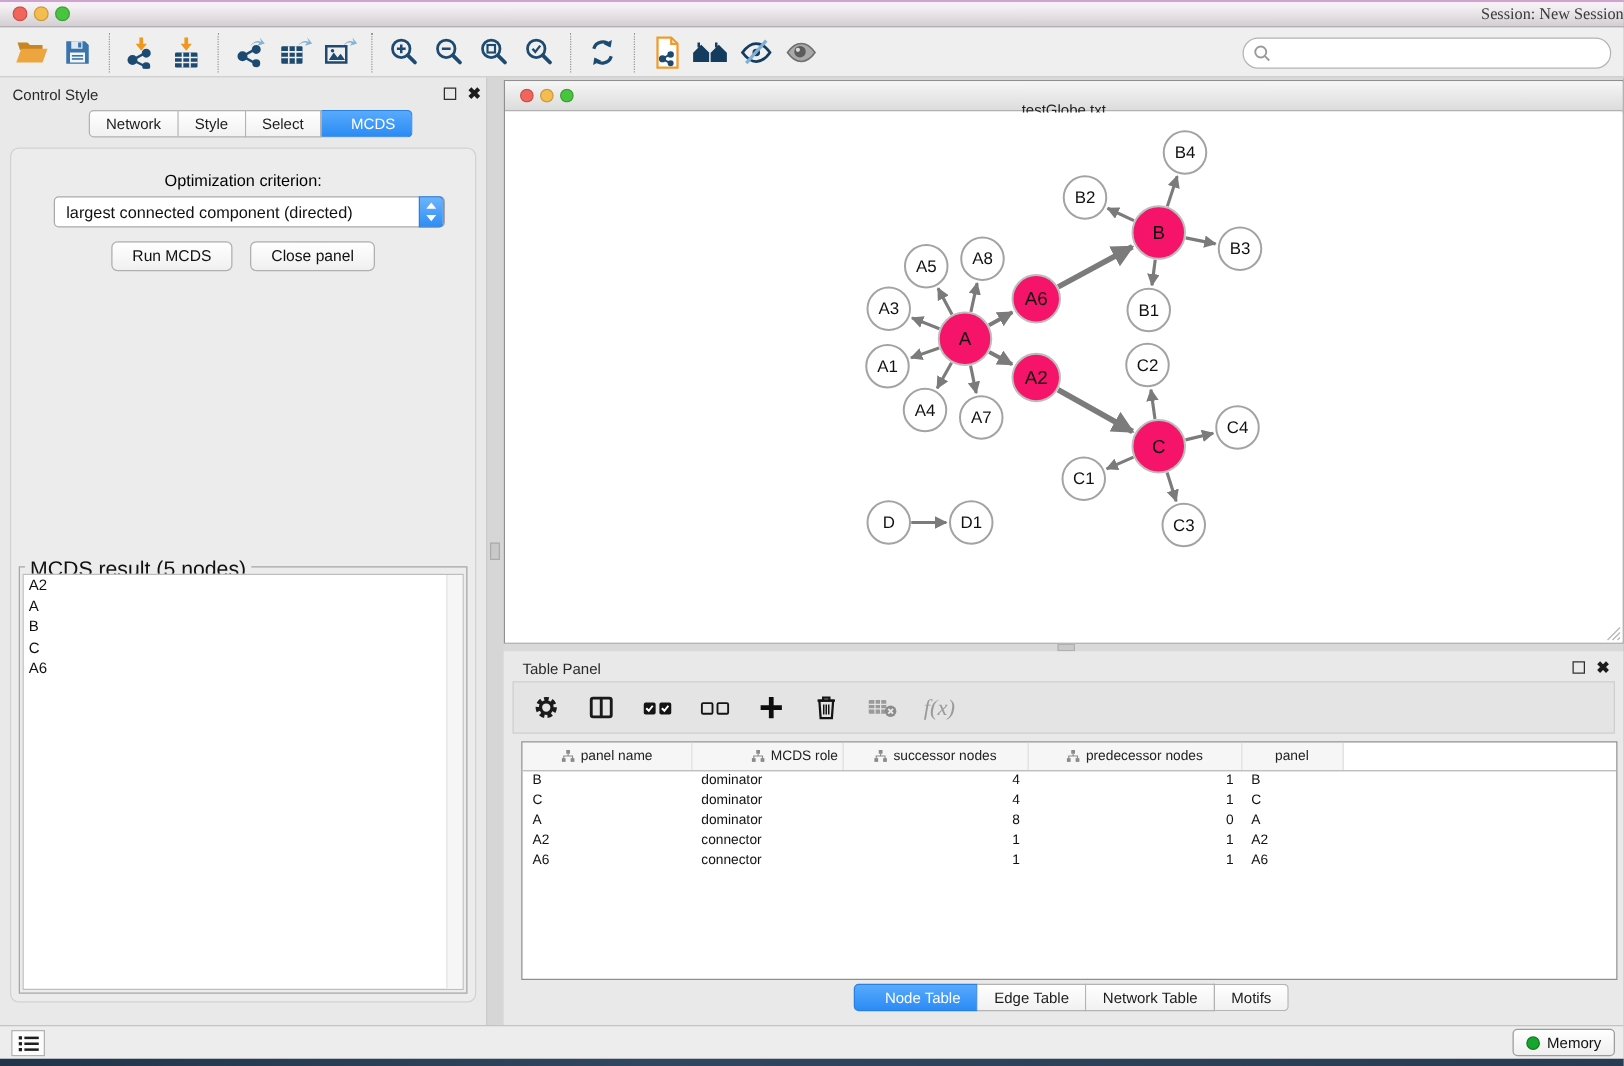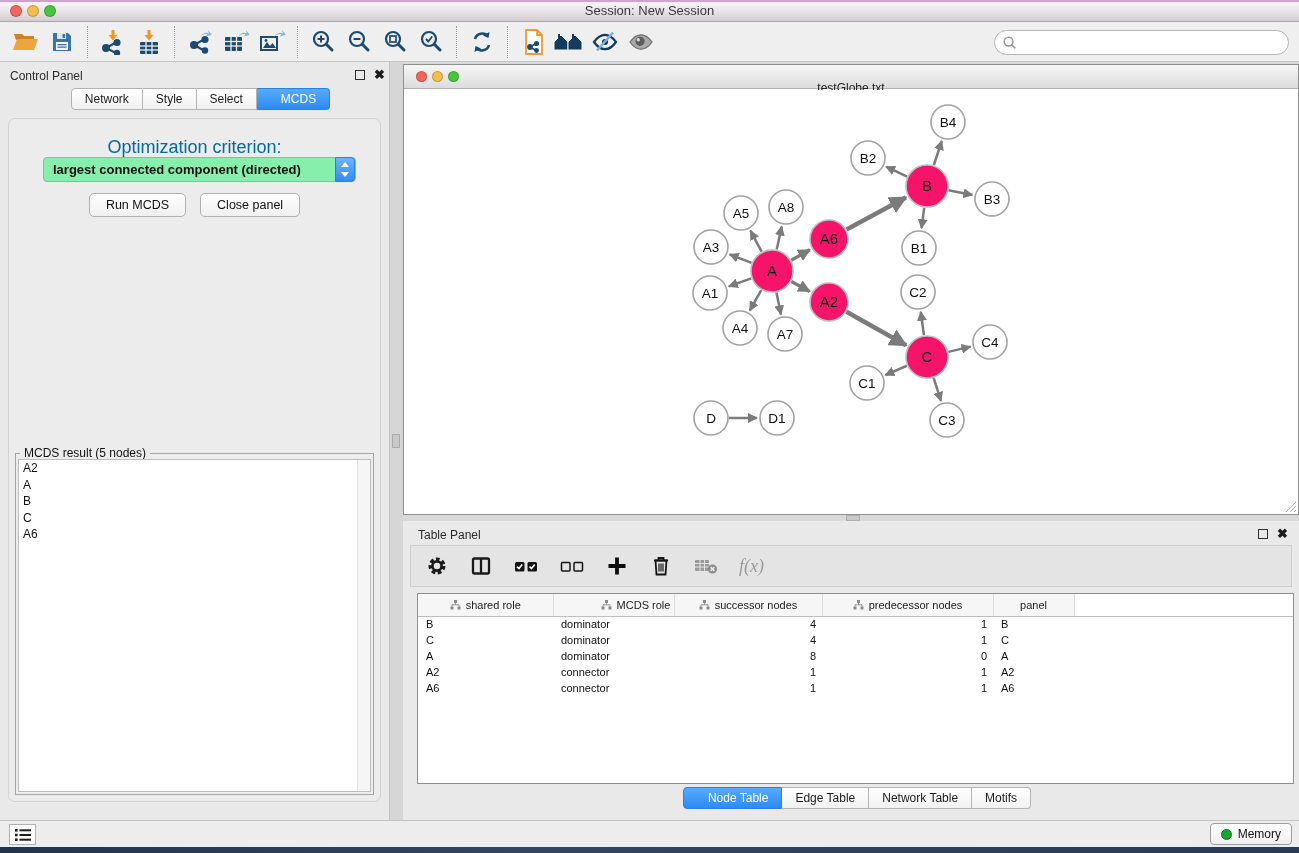--- a/index.html
+++ b/index.html
@@ -3,21 +3,21 @@
 <meta charset="utf-8">
 <style>
   * { margin:0; padding:0; box-sizing:border-box; }
   body { font-family:"Liberation Sans", sans-serif; background:#2e4057; }
   .screen { position:relative; width:1299px; height:853px; overflow:hidden; background:#d9d9d9; font-family:"Liberation Sans", sans-serif; }
 
   
   .titlebar { position:absolute; left:0; top:0; width:1299px; height:22px;
     background:linear-gradient(#cfa3cf 0 2px, #f4f0f4 2px 5px, #e4e0e4 60%, #d2ced2 100%);
     border-bottom:1px solid #aaa4aa; }
-  .titlebar .title { position:absolute; left:0; right:0; top:3px; text-align:center; font-size:13px; color:#3a3a3a; }
+  .titlebar .title { position:absolute; left:0; right:0; top:3px; text-align:right; font-size:13px; color:#3a3a3a;font-family:Liberation Serif, serif; }
   .tl { position:absolute; top:5px; width:12px; height:12px; border-radius:50%; border:1px solid rgba(0,0,0,.18); }
   .tl.red { background:#f2655c; } .tl.yel { background:#f5bd4f; } .tl.grn { background:#48c43f; }
 
   
   .toolbar { position:absolute; left:0; top:22px; width:1299px; height:40px; background:#efefef;
     border-bottom:1px solid #c6c6c6; display:flex; align-items:center; padding-left:8px; }
   .tbtn { width:36px; height:32px; display:flex; align-items:center; justify-content:center; flex:0 0 auto; }
   .tsep { width:1px; height:32px; border-left:1px dotted #999; margin:0 7px; flex:0 0 auto; }
   .searchbox { position:absolute; right:10px; top:8px; width:295px; height:25px; background:#fff;
     border:1px solid #b4b4b4; border-radius:13px; display:flex; align-items:center; padding-left:7px; }
@@ -32,34 +32,34 @@
 
   .segrow { display:flex; justify-content:center; }
   .seg { border:1px solid #b3b3b3; border-left-width:0; background:linear-gradient(#ffffff,#f1f1f1);
     padding:0 13px; height:22px; line-height:21px; font-size:12px; color:#1c1c1c; white-space:nowrap; }
   .seg:first-child { border-left-width:1px; border-radius:4px 0 0 4px;margin-left:12px; }
   .seg:last-child { border-radius:0 4px 4px 0; }
   .seg.active { background:linear-gradient(#58aafd,#2b8bf4); color:#fff; border-color:#2a80e2;padding-left:24px; }
 
   .cp-content { position:absolute; left:8px; right:8px; top:56px; bottom:18px; background:#ececec;
     border:1px solid #d2d2d2; border-radius:7px; }
-  .opt-label { position:absolute; left:0; right:0; top:18px; text-align:center; font-size:18px; color:#0369a1; }
-  .combo { position:absolute; left:34px; top:38px; width:313px; height:25px; background:#86efac; border:1px solid #a9a9a9; border-radius:4px;font-weight:bold; }
+  .opt-label { position:absolute; left:0; right:0; top:18px; text-align:center; font-size:13px; color:#000000; }
+  .combo { position:absolute; left:34px; top:38px; width:313px; height:25px; background:#ffffff; border:1px solid #a9a9a9; border-radius:4px; }
   .combo .val { position:absolute; left:9px; top:4px; font-size:13px; color:#111; white-space:nowrap; }
   .combo .stepper { position:absolute; right:0; top:-1px; bottom:-1px; width:20px; border-radius:0 4px 4px 0;
     background:linear-gradient(#6db4fd,#2f8df4); border:1px solid #2a80e2; }
   .combo .stepper .up, .combo .stepper .dn { position:absolute; left:5px; width:0; height:0; border-left:4px solid transparent; border-right:4px solid transparent; }
   .combo .stepper .up { top:4px; border-bottom:5px solid #fff; }
   .combo .stepper .dn { bottom:4px; border-top:5px solid #fff; }
   .btnrow { position:absolute; left:0; right:0; top:74px; display:flex; justify-content:center; gap:14px; }
   .pbtn { height:24px; line-height:22px; padding:0 16px; background:linear-gradient(#ffffff,#f0f0f0);
     border:1px solid #b0b0b0; border-radius:5px; font-size:12.5px; color:#111; }
 
   .fieldset { position:absolute; left:6px; right:6px; top:334px; bottom:6px; border:1px solid #a5a5a5; }
-  .fieldset .legend { position:absolute; top:-8px; left:4px; background:#ececec; padding:0 4px; font-size:12px; color:#111; }
+  .fieldset .legend { position:absolute; top:-8px; left:4px; background:#ececec; padding:0 4px; font-size:17px; color:#111; }
   .listbox { position:absolute; left:2px; right:2px; top:5px; bottom:2px; background:#fff; border:1px solid #bdbdbd; overflow:hidden; }
   .listbox .scrollstrip { position:absolute; top:0; right:0; bottom:0; width:13px; background:#f6f6f6; border-left:1px solid #e2e2e2; }
   .listbox .item { font-size:12px; color:#111; line-height:16.5px; padding-left:4px; }
 
   .vsplit { position:absolute; left:390px; top:62px; width:13px; height:758px; background:#d6d6d6; }
   .vsplit .grip { position:absolute; left:2px; top:372px; width:8px; height:14px; background:#c9c9c9; border:1px solid #ababab; }
 
   
   .netwin { position:absolute; left:403px; top:64px; width:896px; height:451px; background:#fff; border:1px solid #8f8f8f; }
   .netwin .wtitle { position:relative; height:24px; background:linear-gradient(#f6f6f6,#dcdcdc); border-bottom:1px solid #b1b1b1; }
@@ -262,21 +262,21 @@
       <svg width="16" height="16" viewBox="0 0 16 16">
           <circle cx="6.6" cy="6.6" r="4.4" fill="none" stroke="#9a9a9a" stroke-width="1.5"></circle>
           <line x1="9.9" y1="9.9" x2="13.4" y2="13.4" stroke="#9a9a9a" stroke-width="1.5"></line>
         </svg>
       <input placeholder="" style="">
     </div>
   </div>
 
   <div class="control-panel">
     <div class="panel-head">
-      <span class="ptitle">Control Panel</span>
+      <span class="ptitle">Control Style</span>
       <span class="float-ico" style="left:355px"></span>
       <span class="close-ico" style="left:374px">✖</span>
     </div>
     <div class="segrow">
         <span class="seg">Network</span>
         <span class="seg">Style</span>
         <span class="seg">Select</span>
         <span class="seg active">MCDS</span>
       </div>
     <div class="cp-content">
@@ -521,21 +521,21 @@
             <tr>
               <th style="width: 135px;"><svg width="11" height="10" viewBox="0 0 11 10">
                   <g fill="#8a8a8a">
                     <rect x="4" y="0" width="3" height="3"></rect>
                     <rect x="0.5" y="6.5" width="3" height="3"></rect>
                     <rect x="7.5" y="6.5" width="3" height="3"></rect>
                   </g>
                   <g stroke="#8a8a8a" stroke-width="0.9" fill="none">
                     <path d="M5.5 3v1.8M2 6.5V4.8h7v1.7"></path>
                   </g>
-                </svg><span class="thlab">shared role</span></th>
+                </svg><span class="thlab">panel name</span></th>
               <th style="width: 121px; padding-left: 44px;"><svg width="11" height="10" viewBox="0 0 11 10">
                   <g fill="#8a8a8a">
                     <rect x="4" y="0" width="3" height="3"></rect>
                     <rect x="0.5" y="6.5" width="3" height="3"></rect>
                     <rect x="7.5" y="6.5" width="3" height="3"></rect>
                   </g>
                   <g stroke="#8a8a8a" stroke-width="0.9" fill="none">
                     <path d="M5.5 3v1.8M2 6.5V4.8h7v1.7"></path>
                   </g>
                 </svg><span class="thlab">MCDS role</span></th>

